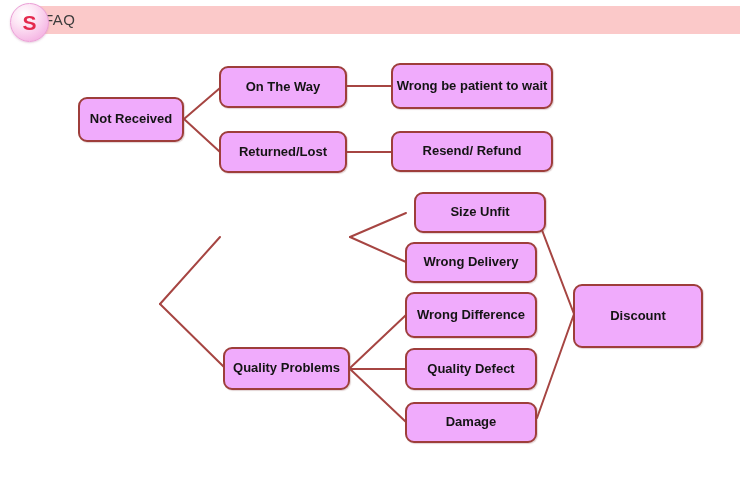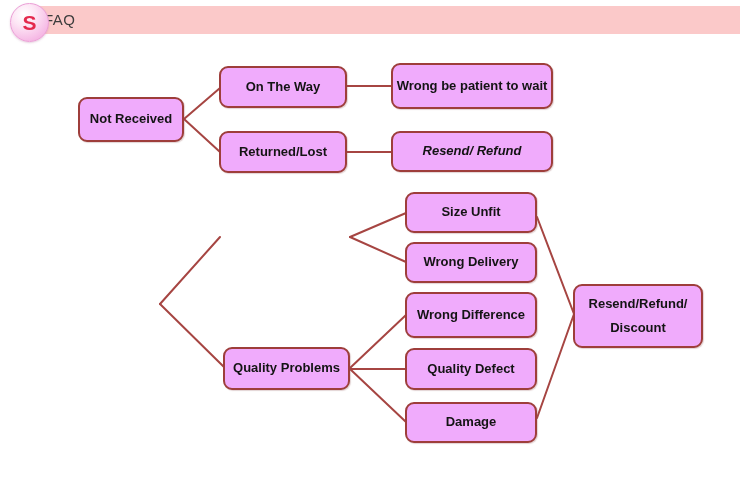--- a/index.html
+++ b/index.html
@@ -42,25 +42,25 @@
     font-weight:bold; font-size:13px; color:#141414; text-align:center;
     box-shadow:1px 1px 1px rgba(140,80,80,0.25);
     box-sizing:border-box; line-height:1.15;
   }
   .node.two-line { flex-direction:column; gap:9px; }
 
   .n-not-received        { left:78px;  top:97px;  width:106px; height:45px; }
   .n-on-the-way          { left:219px; top:66px;  width:128px; height:42px; }
   .n-returned-lost       { left:219px; top:131px; width:128px; height:42px; }
   .n-please-wait         { left:391px; top:63px;  width:162px; height:46px; }
-  .n-resend-refund       { left:391px; top:131px; width:162px; height:41px;font-style:italic; }
+  .n-resend-refund       { left:391px; top:131px; width:162px; height:41px; }
   .n-received            { left:78px;  top:286px; width:82px;  height:36px; }
   .n-no-quality-problems { left:219px; top:217px; width:131px; height:40px; }
   .n-quality-problems    { left:223px; top:347px; width:127px; height:43px; }
-  .n-size-unfit          { left:405px; top:192px; width:132px; height:41px; }
+  .n-size-unfit          { left:414px; top:192px; width:132px; height:41px; }
   .n-wrong-delivery      { left:405px; top:242px; width:132px; height:41px; }
   .n-color-difference    { left:405px; top:292px; width:132px; height:46px; }
   .n-quality-defect      { left:405px; top:348px; width:132px; height:42px; }
   .n-damage              { left:405px; top:402px; width:132px; height:41px; }
   .n-resend-discount     { left:573px; top:284px; width:130px; height:64px; }
 </style>
 </head>
 <body>
 
 <div class="page">
@@ -92,17 +92,16 @@
   <div class="node n-returned-lost">Returned/Lost</div>
   <div class="node n-please-wait">Wrong be patient to wait</div>
   <div class="node n-resend-refund">Resend/ Refund</div>
   <div class="node n-quality-problems">Quality Problems</div>
   <div class="node n-size-unfit">Size Unfit</div>
   <div class="node n-wrong-delivery">Wrong Delivery</div>
   <div class="node n-color-difference">Wrong Difference</div>
   <div class="node n-damage">Damage</div>
   <div class="node n-quality-defect">Quality Defect</div>
   <div class="node two-line n-resend-discount">
-    <span>Resend/Refund/</span>
     <span>Discount</span>
   </div>
 
 </div>
 
 </body></html>

